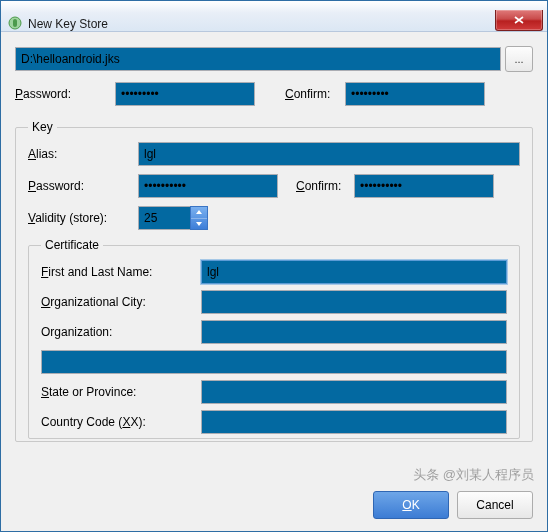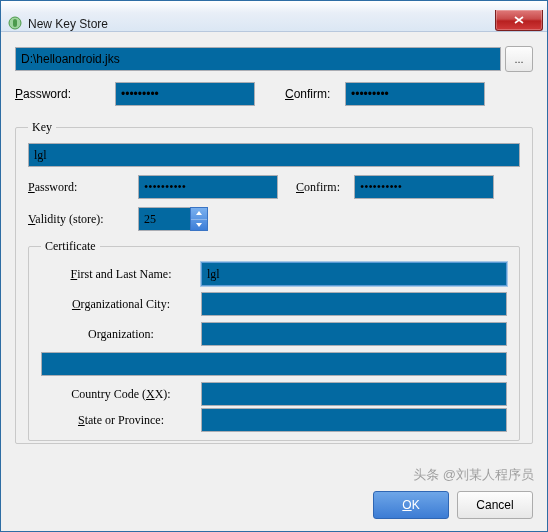--- a/index.html
+++ b/index.html
@@ -105,21 +105,20 @@
   .pw-row .label { width: 100px; }
   .pw-row input { width: 140px; }
   .pw-row .confirm-label { margin-left: 30px; width: 60px; }
 
   
   fieldset {
     border: 1px solid #c9c9c9;
     border-radius: 2px;
     margin: 4px 0 0 0;
     padding: 8px 12px 2px 12px;
-    font-family: Liberation Serif, serif;
   }
   fieldset > legend {
     padding: 0 4px;
     color: #000;
     font-size: 12px;
   }
   .key-inner .row { margin-bottom: 8px; }
   .key-inner .k-label { width: 110px; }
   .key-alias-input { flex:1; }
 
@@ -153,21 +152,21 @@
   .arrow {
     width:0;height:0;
     border-left:3px solid transparent;
     border-right:3px solid transparent;
   }
   .arrow.up { border-bottom:4px solid #fff; }
   .arrow.down { border-top:4px solid #fff; }
 
   
   .cert-inner .row { margin-bottom: 6px; }
-  .cert-inner .c-label { width: 160px; text-align: center; }
+  .cert-inner .c-label { width: 160px; }
   .cert-inner input { flex:1; }
 
   
   .button-bar {
     display:flex;
     justify-content:flex-end;
     gap:8px;
     padding: 8px 14px 12px 14px;
   }
   .btn {
@@ -229,20 +228,21 @@
       <input type="password" value="•••••••••" style="">
       <span class="label confirm-label"><span class="u">C</span><span>onfirm:</span></span>
       <input type="password" value="•••••••••" style="">
     </div>
 
     <fieldset>
       <legend>Key</legend>
       <div class="key-inner">
 
         <div class="row">
+          <span class="label k-label"><span class="u">A</span><span>lias:</span></span>
           <input type="text" class="key-alias-input" value="lgl" style="">
         </div>
 
         <div class="row key-pw-row">
           <span class="label k-label"><span class="u">P</span><span>assword:</span></span>
           <input type="password" value="••••••••••" style="">
           <span class="label confirm-label"><span class="u">C</span><span>onfirm:</span></span>
           <input type="password" value="••••••••••" style="">
         </div>
 
@@ -277,27 +277,27 @@
 
             <div class="row">
               <span class="label c-label">Organization:</span>
               <input type="text" value="" style="">
             </div>
 
             <div class="row">
               <input type="text" value="" style="">
             </div>
 
+            <div class="row">
+              <span class="label c-label"><span class="u">S</span><span>tate or Province:</span></span>
+              <input type="text" value="" style="">
+            </div>
+
             <div class="row" style="margin-bottom:2px;">
               <span class="label c-label"><span>Country Code (</span><span class="u">X</span><span>X):</span></span>
-              <input type="text" value="" style="">
-            </div>
-
-            <div class="row">
-              <span class="label c-label"><span class="u">S</span><span>tate or Province:</span></span>
               <input type="text" value="" style="">
             </div>
 
           </div>
         </fieldset>
 
       </div>
     </fieldset>
 
   </div>

